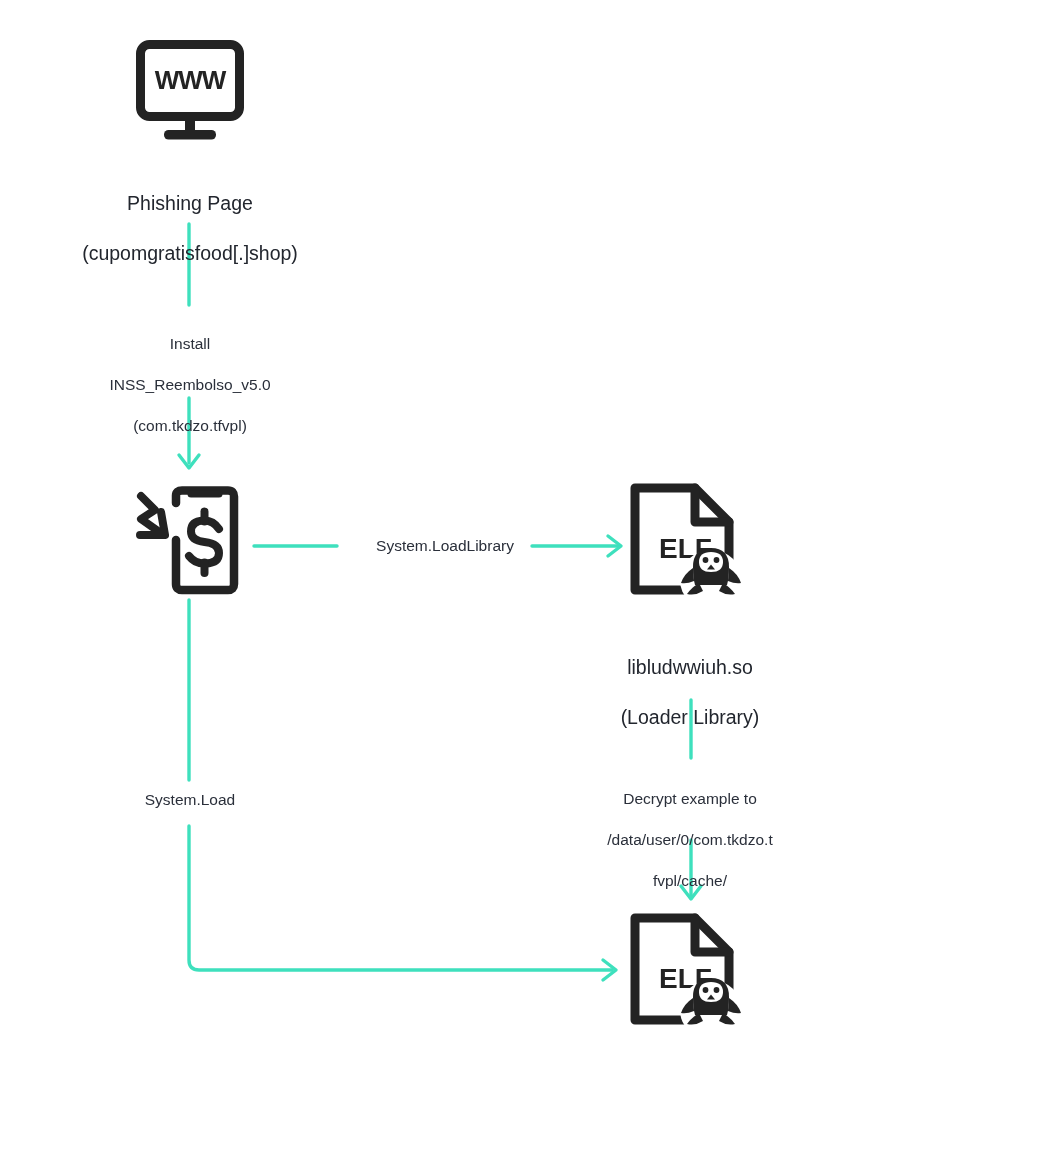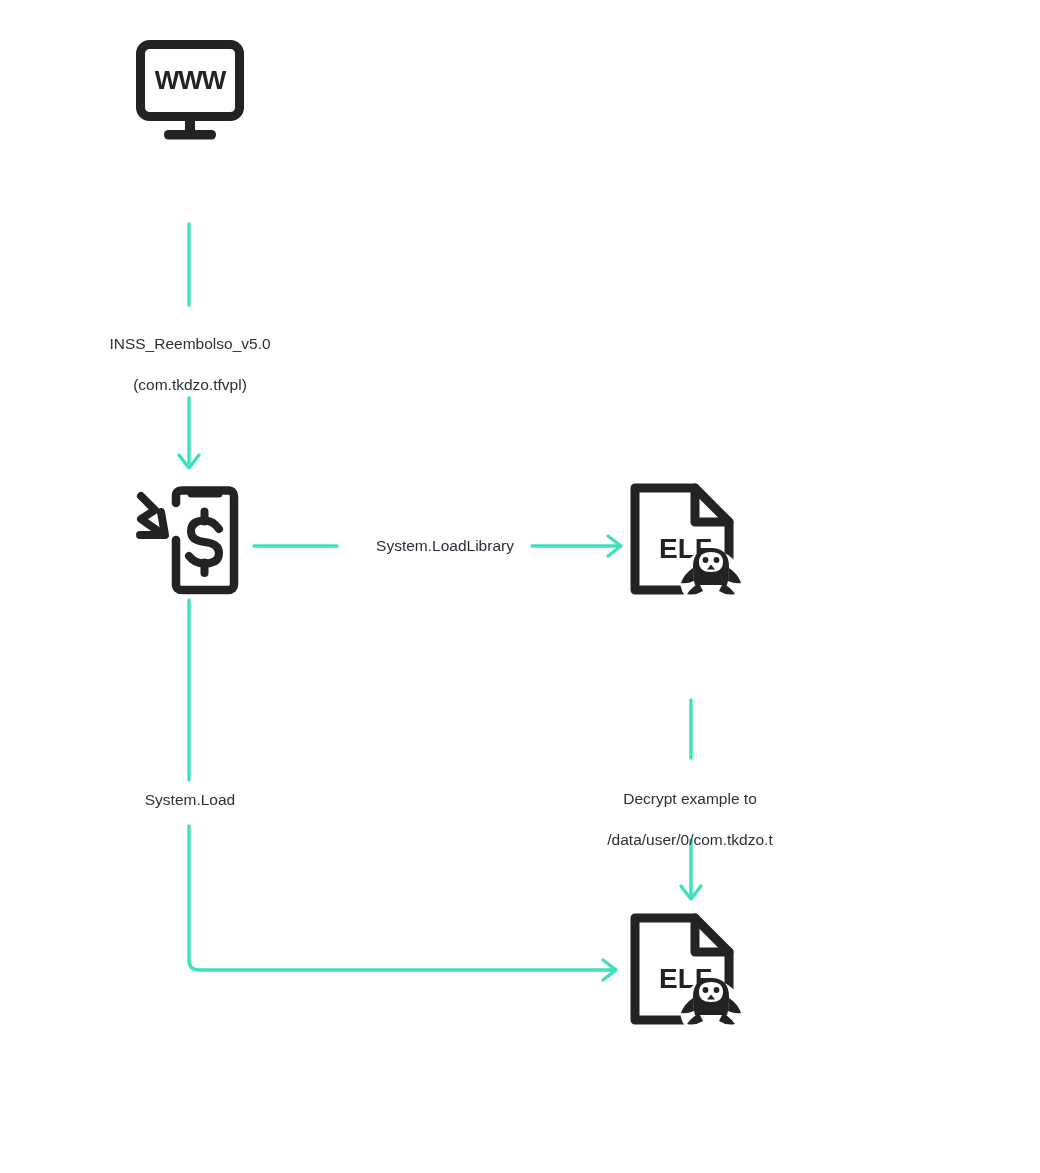--- a/index.html
+++ b/index.html
@@ -135,42 +135,48 @@
   </g>
 
   <g>
     <path d="M 189 600 L 189 780" fill="none" stroke="#3ee0bd" stroke-width="3.4" stroke-linecap="round"></path>
     <path d="M 189 826 L 189 960 Q 189 970 199 970 L 612 970" fill="none" stroke="#3ee0bd" stroke-width="3.4" stroke-linecap="round"></path>
     <polyline points="603,960 616,970 603,980" fill="none" stroke="#3ee0bd" stroke-width="3.4" stroke-linecap="round" stroke-linejoin="round"></polyline>
   </g>
 </svg>
 
 <div class="edge-label" id="edge-label-install">
+  <div>Install</div>
   <div>INSS_Reembolso_v5.0</div>
   <div>(com.tkdzo.tfvpl)</div>
 </div>
 
 <div class="edge-label" id="edge-label-loadlibrary">System.LoadLibrary</div>
 
 <div class="edge-label" id="edge-label-decrypt">
   <div>Decrypt example to</div>
   <div>/data/user/0/com.tkdzo.t</div>
+  <div>fvpl/cache/</div>
 </div>
 
 <div class="edge-label" id="edge-label-load">System.Load</div>
 
 <div class="node" id="node-phishing">
   <div class="node-icon">
     <svg width="108" height="100" viewBox="0 0 108 100" xmlns="http://www.w3.org/2000/svg">
       <rect x="4.5" y="4.5" width="99" height="72" rx="9" ry="9" fill="none" stroke="#232323" stroke-width="9"></rect>
       <rect x="49" y="76" width="10" height="15" fill="#232323"></rect>
       <rect x="28" y="90" width="52" height="9.5" rx="4.5" fill="#232323"></rect>
       <text x="54" y="49" text-anchor="middle" font-family="Liberation Sans, sans-serif" font-size="26" font-weight="bold" letter-spacing="-1" fill="#232323">WWW</text>
     </svg>
   </div>
+  <div class="node-label">
+    <div>Phishing Page</div>
+    <div>(cupomgratisfood[.]shop)</div>
+  </div>
 </div>
 
 <div class="node" id="node-app">
   <div class="node-icon">
     <svg width="112" height="112" viewBox="0 0 112 112" xmlns="http://www.w3.org/2000/svg">
 
       <path d="M 43 17 L 43 9.5 Q 43 4.5 49 4.5 L 95 4.5 Q 101 4.5 101 10.5
                L 101 98 Q 101 104 95 104 L 49 104 Q 43 104 43 98 L 43 54" fill="none" stroke="#232323" stroke-width="8.5" stroke-linecap="round" stroke-linejoin="round"></path>
 
       <path d="M 58 8 L 86 8" fill="none" stroke="#232323" stroke-width="7" stroke-linecap="round"></path>
@@ -209,20 +215,24 @@
         <circle cx="87.5" cy="78" r="2.9" fill="#232323"></circle>
         <path d="M 82 82.5 L 86 87.5 L 78 87.5 Z" fill="#232323"></path>
 
         <path d="M 64 86 Q 55 92 52 101 Q 58 102 65 99 Z" fill="#232323"></path>
         <path d="M 100 86 Q 109 92 112 101 Q 106 102 99 99 Z" fill="#232323"></path>
 
         <path d="M 70 101 Q 62 106 58 112 Q 66 114 74 109 Z" fill="#232323"></path>
         <path d="M 94 101 Q 102 106 106 112 Q 98 114 90 109 Z" fill="#232323"></path>
       </g>
     </svg>
+  </div>
+  <div class="node-label">
+    <div>libludwwiuh.so</div>
+    <div>(Loader Library)</div>
   </div>
 </div>
 
 <div class="node" id="node-loader-dex">
   <div class="node-icon">
     <svg width="122" height="126" viewBox="0 0 122 126" xmlns="http://www.w3.org/2000/svg">
       <path d="M 6 6 L 66 6 L 100 40 L 100 108 L 6 108 Z" fill="none" stroke="#232323" stroke-width="9" stroke-linejoin="round" stroke-linecap="round"></path>
       <path d="M 66 6 L 66 40 L 100 40" fill="none" stroke="#232323" stroke-width="9" stroke-linejoin="round" stroke-linecap="round"></path>
       <text x="30" y="76" text-anchor="start" font-family="Liberation Sans, sans-serif" font-size="28" font-weight="bold" fill="#232323">ELF</text>
       <g>

